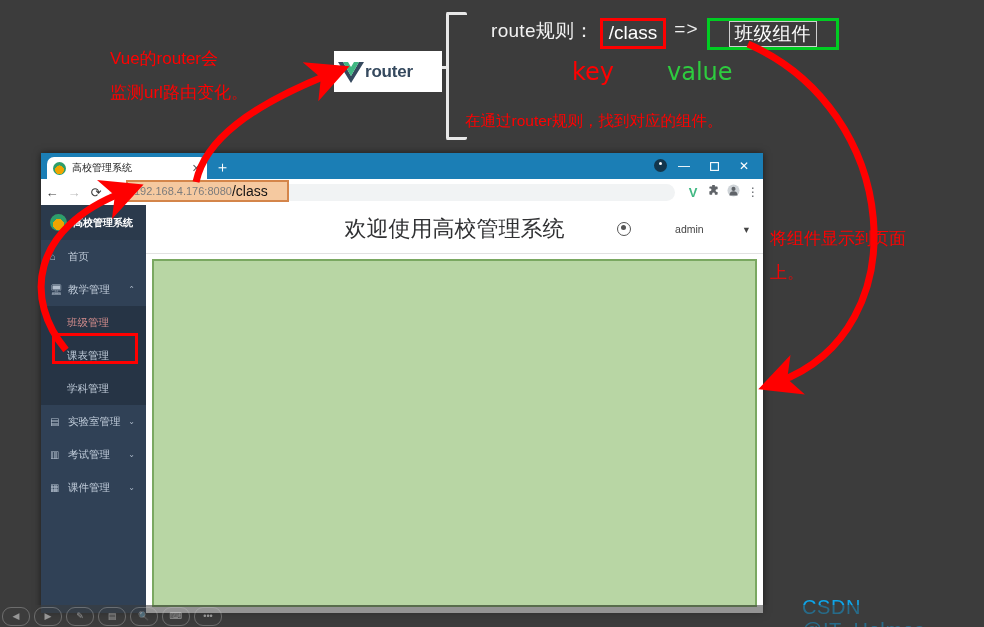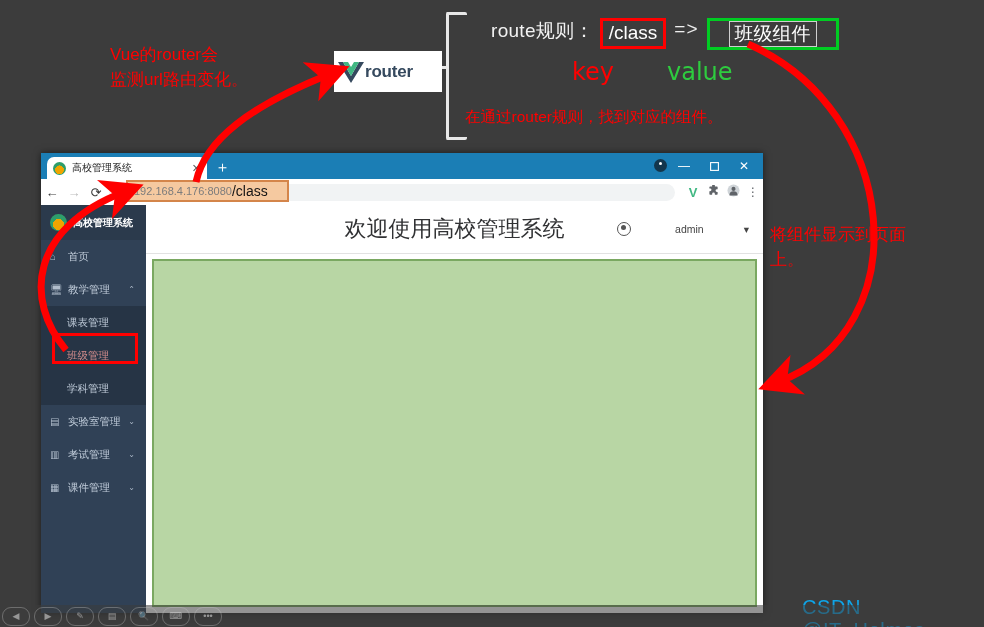--- a/index.html
+++ b/index.html
@@ -5,21 +5,21 @@
   html,body{margin:0;padding:0;}
   body{
     width:984px;height:627px;overflow:hidden;
     background:#3c3c3c;
     font-family:"Liberation Sans","DejaVu Sans",sans-serif;
     position:relative;
   }
   .stage{position:absolute;left:0;top:0;width:984px;height:627px;}
 
   
-  .ann{position:absolute;color:#ff0000;font-size:17px;line-height:25px;white-space:pre-line;}
+  .ann{position:absolute;color:#ff0000;font-size:17px;line-height:34px;white-space:pre-line;}
   #ann-left{left:110px;top:42px;}
   #ann-right{left:770px;top:222px;width:180px;}
   #ann-rule{left:465px;top:104px;font-size:15.5px;}
 
   
   .formula{position:absolute;left:462px;top:18px;display:flex;align-items:flex-start;margin-left:29px;}
   .f-label{color:#f2f2f2;font-size:19px;letter-spacing:.3px;}
   .box-key{
     border:3px solid #ff0000;padding:1px 6px 2px;margin-left:6px;
     color:#ffffff;font-size:19px;background:#3c3c3c;
@@ -208,25 +208,25 @@
           <span class="si-lbl">首页</span>
         </div>
 
         <div class="side-item">
           <span class="si-ico">🖥</span>
           <span class="si-lbl">教学管理</span>
           <span class="si-caret">⌃</span>
         </div>
 
         <div class="side-sub">
+          <div class="side-subitem active">
+            <span>班级管理</span>
+          </div>
           <div class="side-subitem">
             <span>课表管理</span>
-          </div>
-          <div class="side-subitem active">
-            <span>班级管理</span>
           </div>
           <div class="side-subitem">
             <span>学科管理</span>
           </div>
         </div>
 
         <div class="side-item">
           <span class="si-ico">▤</span>
           <span class="si-lbl">实验室管理</span>
           <span class="si-caret">⌄</span>

